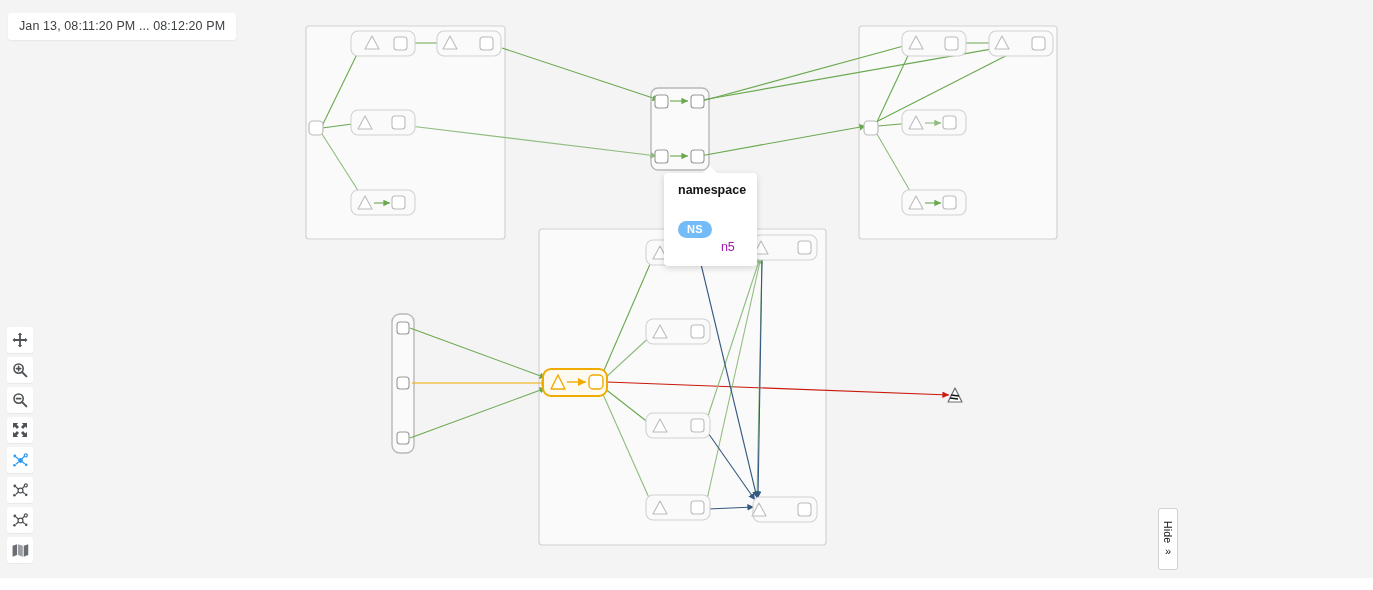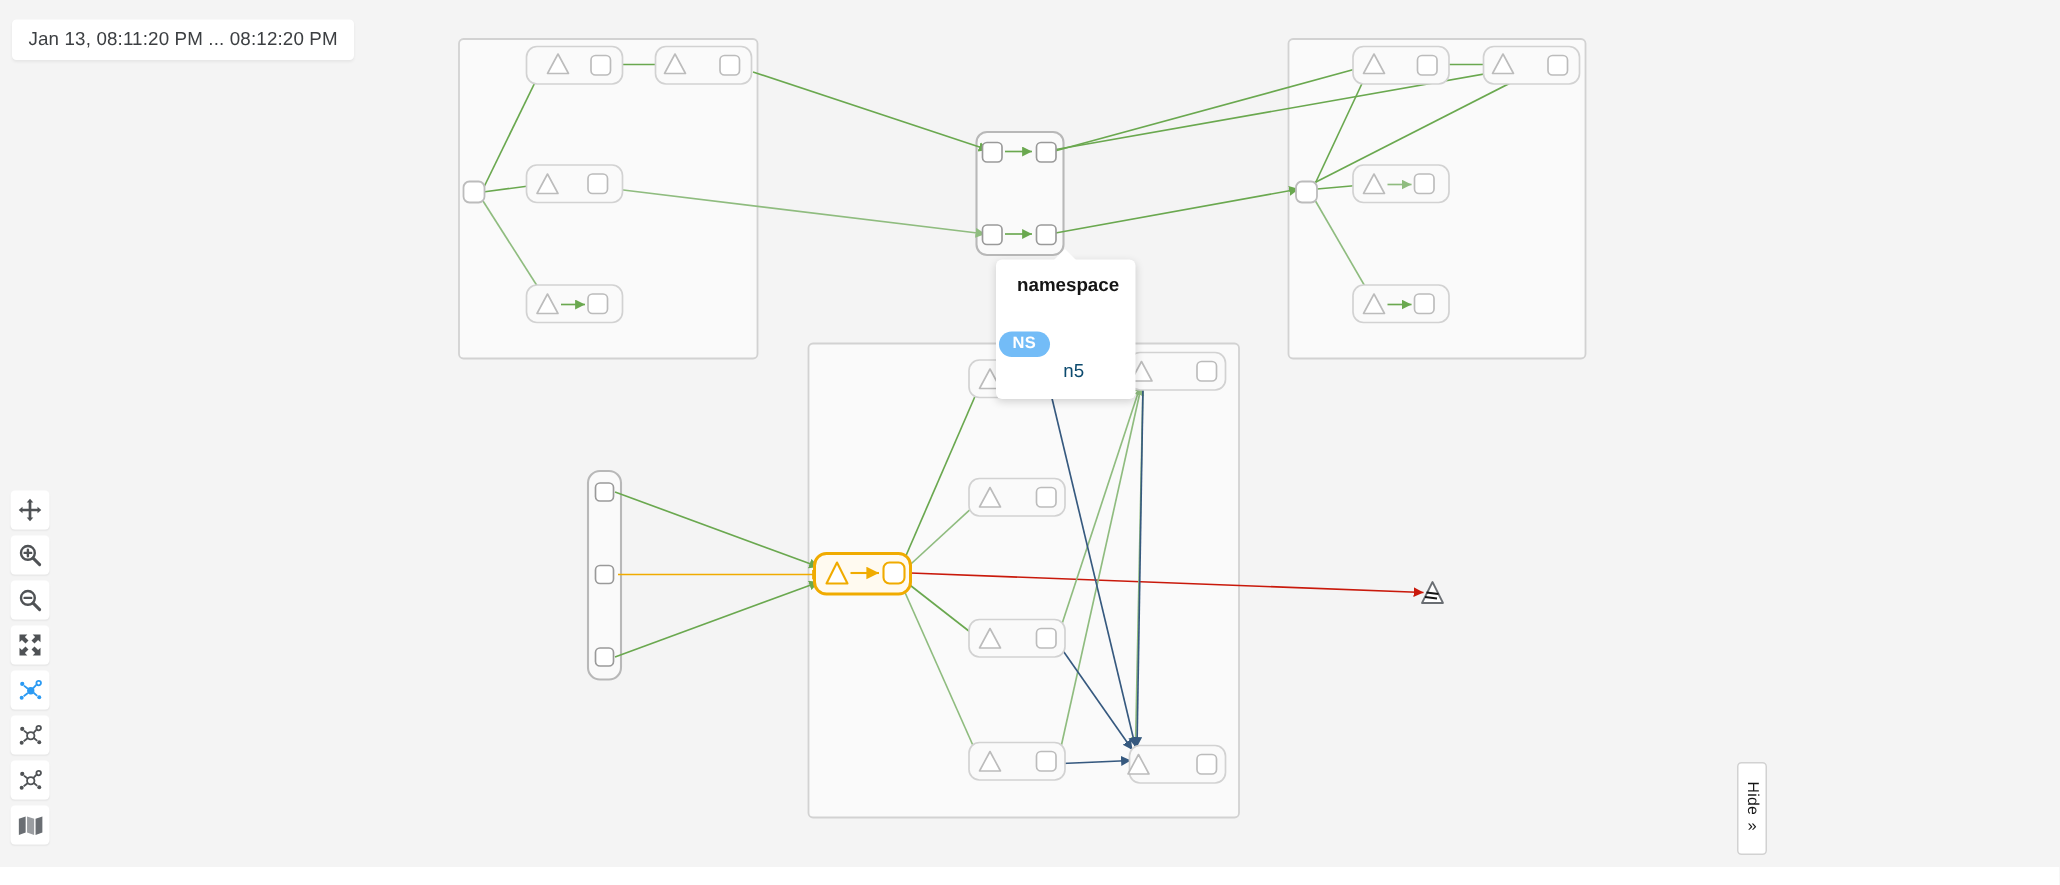--- a/index.html
+++ b/index.html
@@ -61,26 +61,26 @@
   }
   .tooltip::before {
     content: ""; position: absolute; top: -7px; left: 38px;
     border-left: 8px solid transparent; border-right: 8px solid transparent;
     border-bottom: 8px solid #ffffff;
   }
   .tt-title {
     font-size: 12.5px; font-weight: bold; color: #151515;
     padding: 0 0 7px 14px;
   }
-  .tt-row { display: flex; align-items: center; gap: 9px; padding-left: 2px; }
+  .tt-row { display: flex; align-items: center; gap: 9px; padding-left: 14px; }
   .tt-badge {
     background: #73bcf7; color: #ffffff; font-size: 11px; font-weight: bold;
     border-radius: 9px; padding: 2px 9px 3px 9px; letter-spacing: .3px;
   }
-  .tt-val { font-size: 12.5px; color: #0c4a6e; margin-top: 36px; }
+  .tt-val { font-size: 12.5px; color: #a21caf; margin-top: 36px; }
 
   
   .bottom-strip {
     position: absolute; left: 0; bottom: 0; width: 1373px; height: 12px;
     background: #ffffff;
   }
 </style>
 </head>
 <body>
 

